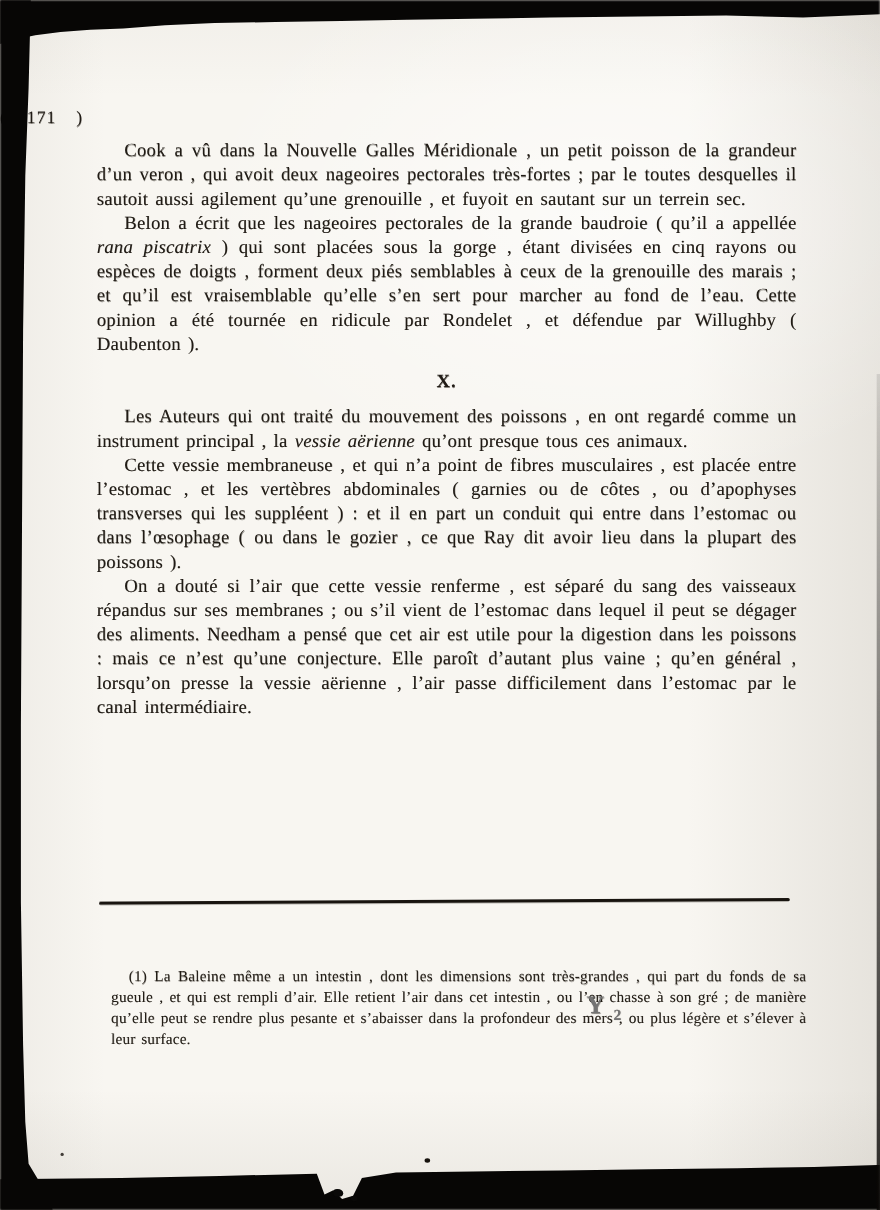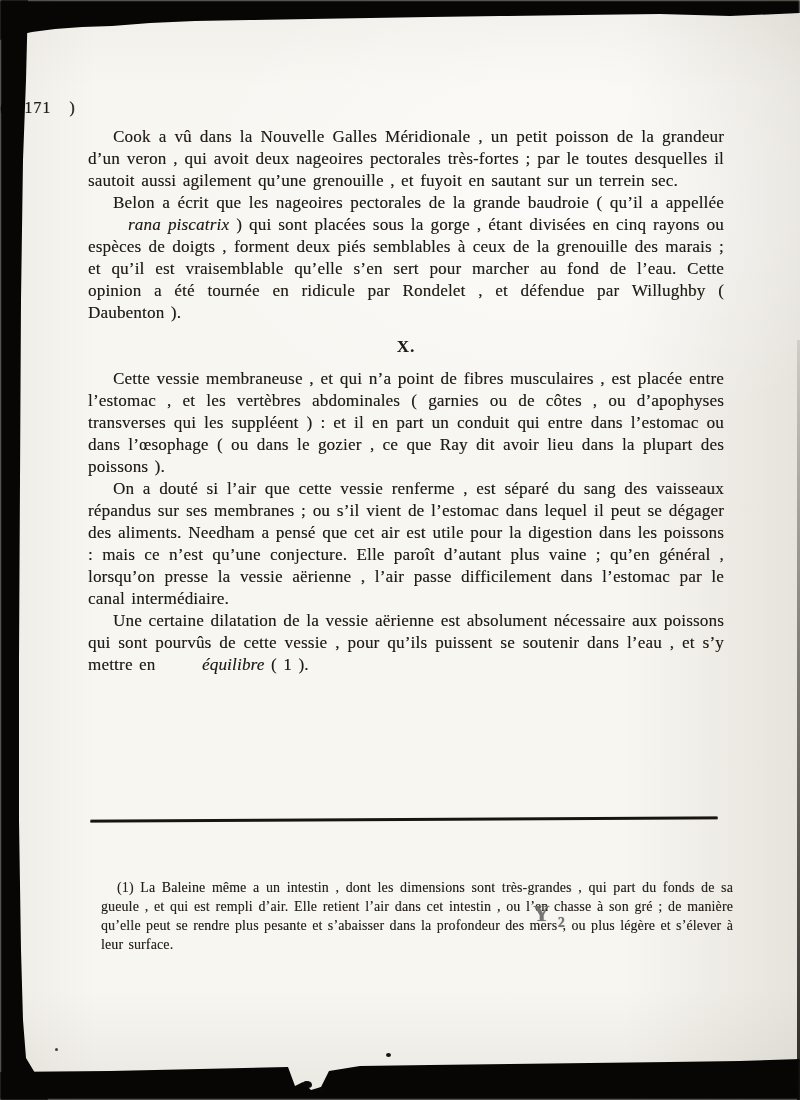--- a/index.html
+++ b/index.html
@@ -54,21 +54,21 @@
   .body-text{
     position:absolute;top:126px;left:88px;width:636px;
   }
   .para{
     margin:0;text-align:justify;
     font-size:17px;line-height:22px;
     word-spacing:2px;letter-spacing:0.2px;
     text-indent:25px;
     text-shadow:0.3px 0.4px 0.6px rgba(32,26,18,0.45);
   }
-  .para i{margin-left:40px;}
+  .para i{}
   .force-justify-last{text-align-last:justify;}
   .section-heading{
     text-align:center;font-weight:bold;font-size:17px;
     margin:13px 0 11px;letter-spacing:1px;
     text-shadow:0.3px 0.4px 0.6px rgba(32,26,18,0.5);
   }
   .footnote-rule{
     position:absolute;left:90px;top:818px;width:628px;height:2.6px;
     background:#18140f;transform:rotate(-0.3deg);
     filter:blur(0.3px);border-radius:2px;
@@ -95,26 +95,26 @@
 <div class="page-number">( 171 )</div>
 
 <div class="body-text">
 
   <p class="para"><span>Cook a vû dans la Nouvelle Galles Méridionale , un petit poisson de la grandeur d’un veron , qui avoit deux nageoires pectorales très-fortes ; par le toutes desquelles il sautoit aussi agilement qu’une grenouille , et fuyoit en sautant sur un terrein sec.</span></p>
 
   <p class="para"><span>Belon a écrit que les nageoires pectorales de la grande baudroie ( qu’il a appellée </span><i>rana piscatrix</i><span> ) qui sont placées sous la gorge , étant divisées en cinq rayons ou espèces de doigts , forment deux piés semblables à ceux de la grenouille des marais ; et qu’il est vraisemblable qu’elle s’en sert pour marcher au fond de l’eau. Cette opinion a été tournée en ridicule par Rondelet , et défendue par Willughby ( Daubenton ).</span></p>
 
   <div class="section-heading">X.</div>
 
+  <p class="para"><span>Les Auteurs qui ont traité du mouvement des poissons , en ont regardé comme un instrument principal , la </span><i>vessie aërienne</i><span> qu’ont presque tous ces animaux.</span></p>
 
   <p class="para"><span>Cette vessie membraneuse , et qui n’a point de fibres musculaires , est placée entre l’estomac , et les vertèbres abdominales ( garnies ou de côtes , ou d’apophyses transverses qui les suppléent ) : et il en part un conduit qui entre dans l’estomac ou dans l’œsophage ( ou dans le gozier , ce que Ray dit avoir lieu dans la plupart des poissons ).</span></p>
 
   <p class="para"><span>On a douté si l’air que cette vessie renferme , est séparé du sang des vaisseaux répandus sur ses membranes ; ou s’il vient de l’estomac dans lequel il peut se dégager des aliments. Needham a pensé que cet air est utile pour la digestion dans les poissons : mais ce n’est qu’une conjecture. Elle paroît d’autant plus vaine ; qu’en général , lorsqu’on presse la vessie aërienne , l’air passe difficilement dans l’estomac par le canal intermédiaire.</span></p>
 
-  <p class="para"><span>Une certaine dilatation de la vessie aërienne est absolument nécessaire aux poissons qui sont pourvûs de cette vessie , pour qu’ils puissent se soutenir dans l’eau , et s’y mettre en </span><i>équilibre</i><span> ( 1 ).</span></p>
 
 
 </div>
 
 <div class="footnote-rule"></div>
 
 <div class="footnote"><span>(1) La Baleine même a un intestin , dont les dimensions sont très-grandes , qui part du fonds de sa gueule , et qui est rempli d’air. Elle retient l’air dans cet intestin , ou l’en chasse à son gré ; de manière qu’elle peut se rendre plus pesante et s’abaisser dans la profondeur des mers , ou plus légère et s’élever à leur surface.</span></div>
 
 <div class="signature"><span>Y</span><span class="sig-num">2</span></div>
 

